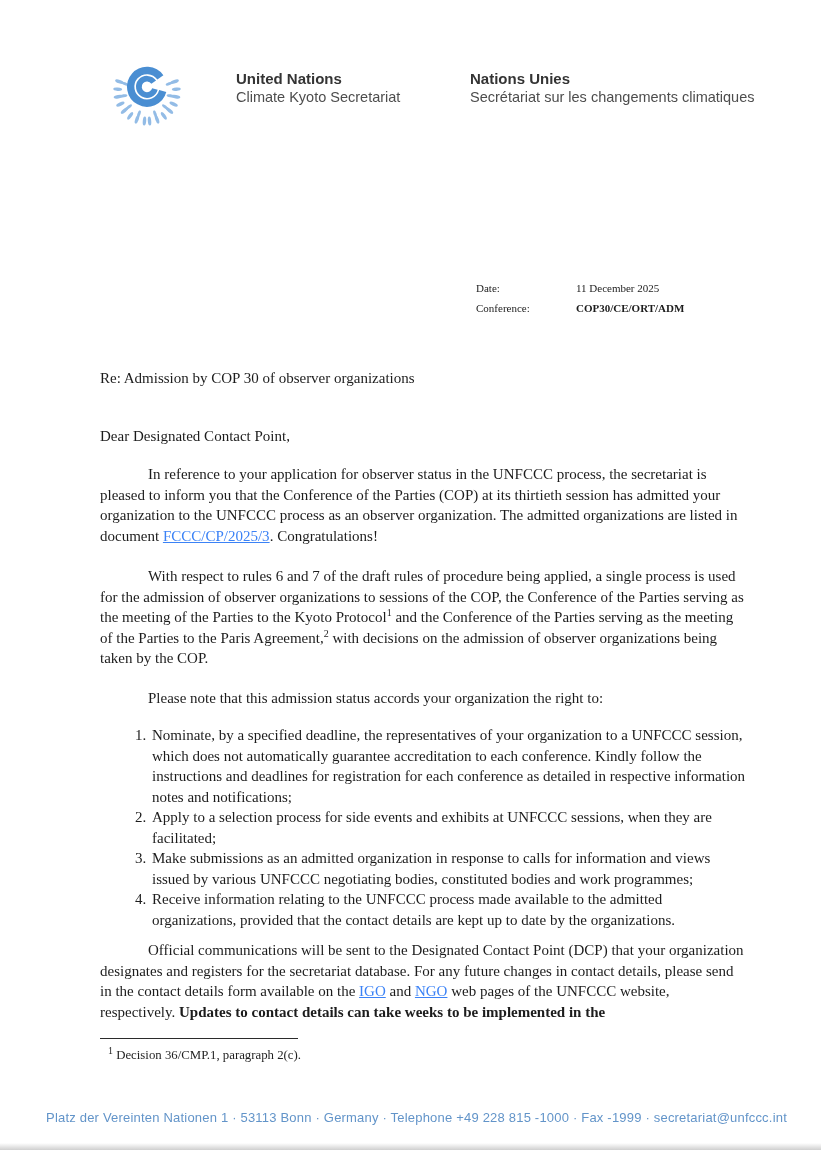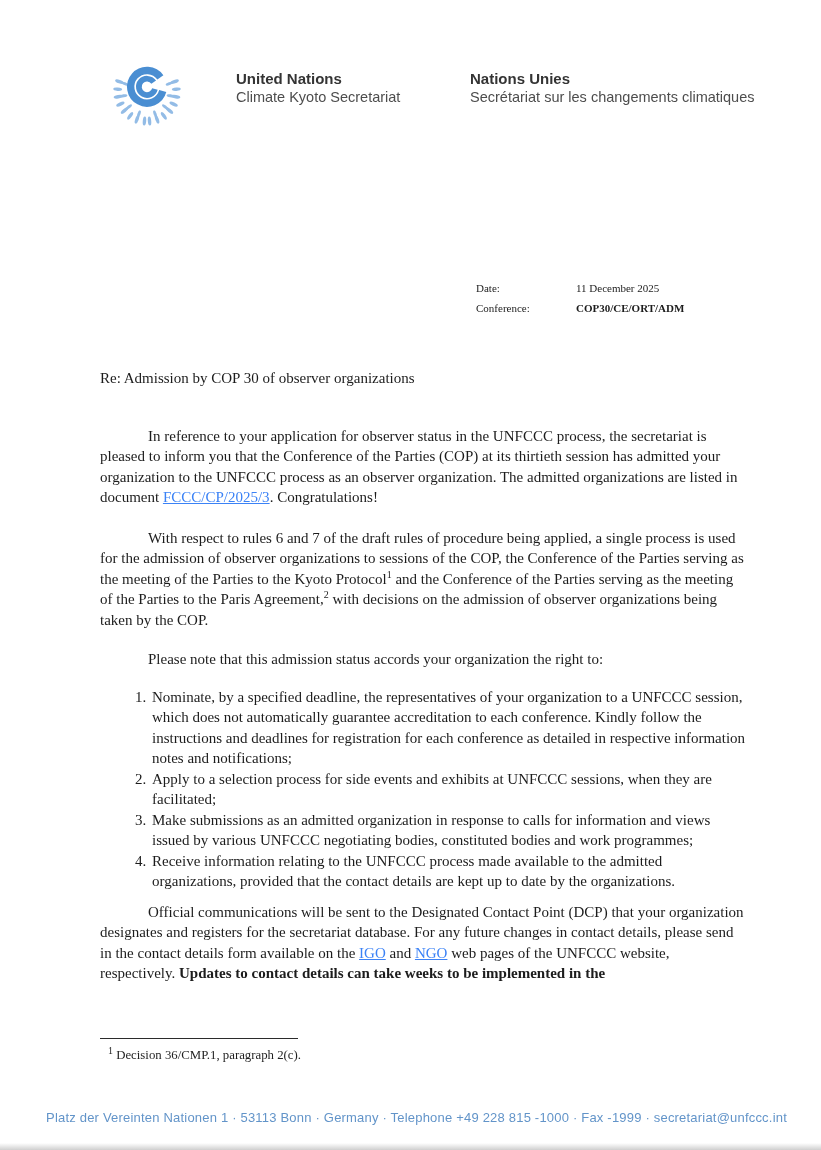--- a/index.html
+++ b/index.html
@@ -105,20 +105,21 @@
     </div>
     <div class="meta-row">
       <span class="meta-label">Conference:</span>
       <span class="meta-value bold">COP30/CE/ORT/ADM</span>
     </div>
   </section>
 
   <main class="letter-main">
     <p class="subject">Re: Admission by COP 30 of observer organizations</p>
 
+    <p class="salutation">Dear Designated Contact Point,</p>
 
     <p class="indent m-p1"><span>In reference to your application for observer status in the UNFCCC process, the secretariat is pleased to inform you that the Conference of the Parties (COP) at its thirtieth session has admitted your organization to the UNFCCC process as an observer organization. The admitted organizations are listed in document </span><a class="link">FCCC/CP/2025/3</a><span>. Congratulations!</span></p>
 
     <p class="indent m-p2"><span>With respect to rules 6 and 7 of the draft rules of procedure being applied, a single process is used for the admission of observer organizations to sessions of the COP, the Conference of the Parties serving as the meeting of the Parties to the Kyoto Protocol</span><sup>1</sup><span> and the Conference of the Parties serving as the meeting of the Parties to the Paris Agreement,</span><sup>2</sup><span> with decisions on the admission of observer organizations being taken by the COP.</span></p>
 
     <p class="indent m-p3">Please note that this admission status accords your organization the right to:</p>
 
     <ol class="rights">
       <li>Nominate, by a specified deadline, the representatives of your organization to a UNFCCC session, which does not automatically guarantee accreditation to each conference. Kindly follow the instructions and deadlines for registration for each conference as detailed in respective information notes and notifications;</li>
       <li>Apply to a selection process for side events and exhibits at UNFCCC sessions, when they are facilitated;</li>

